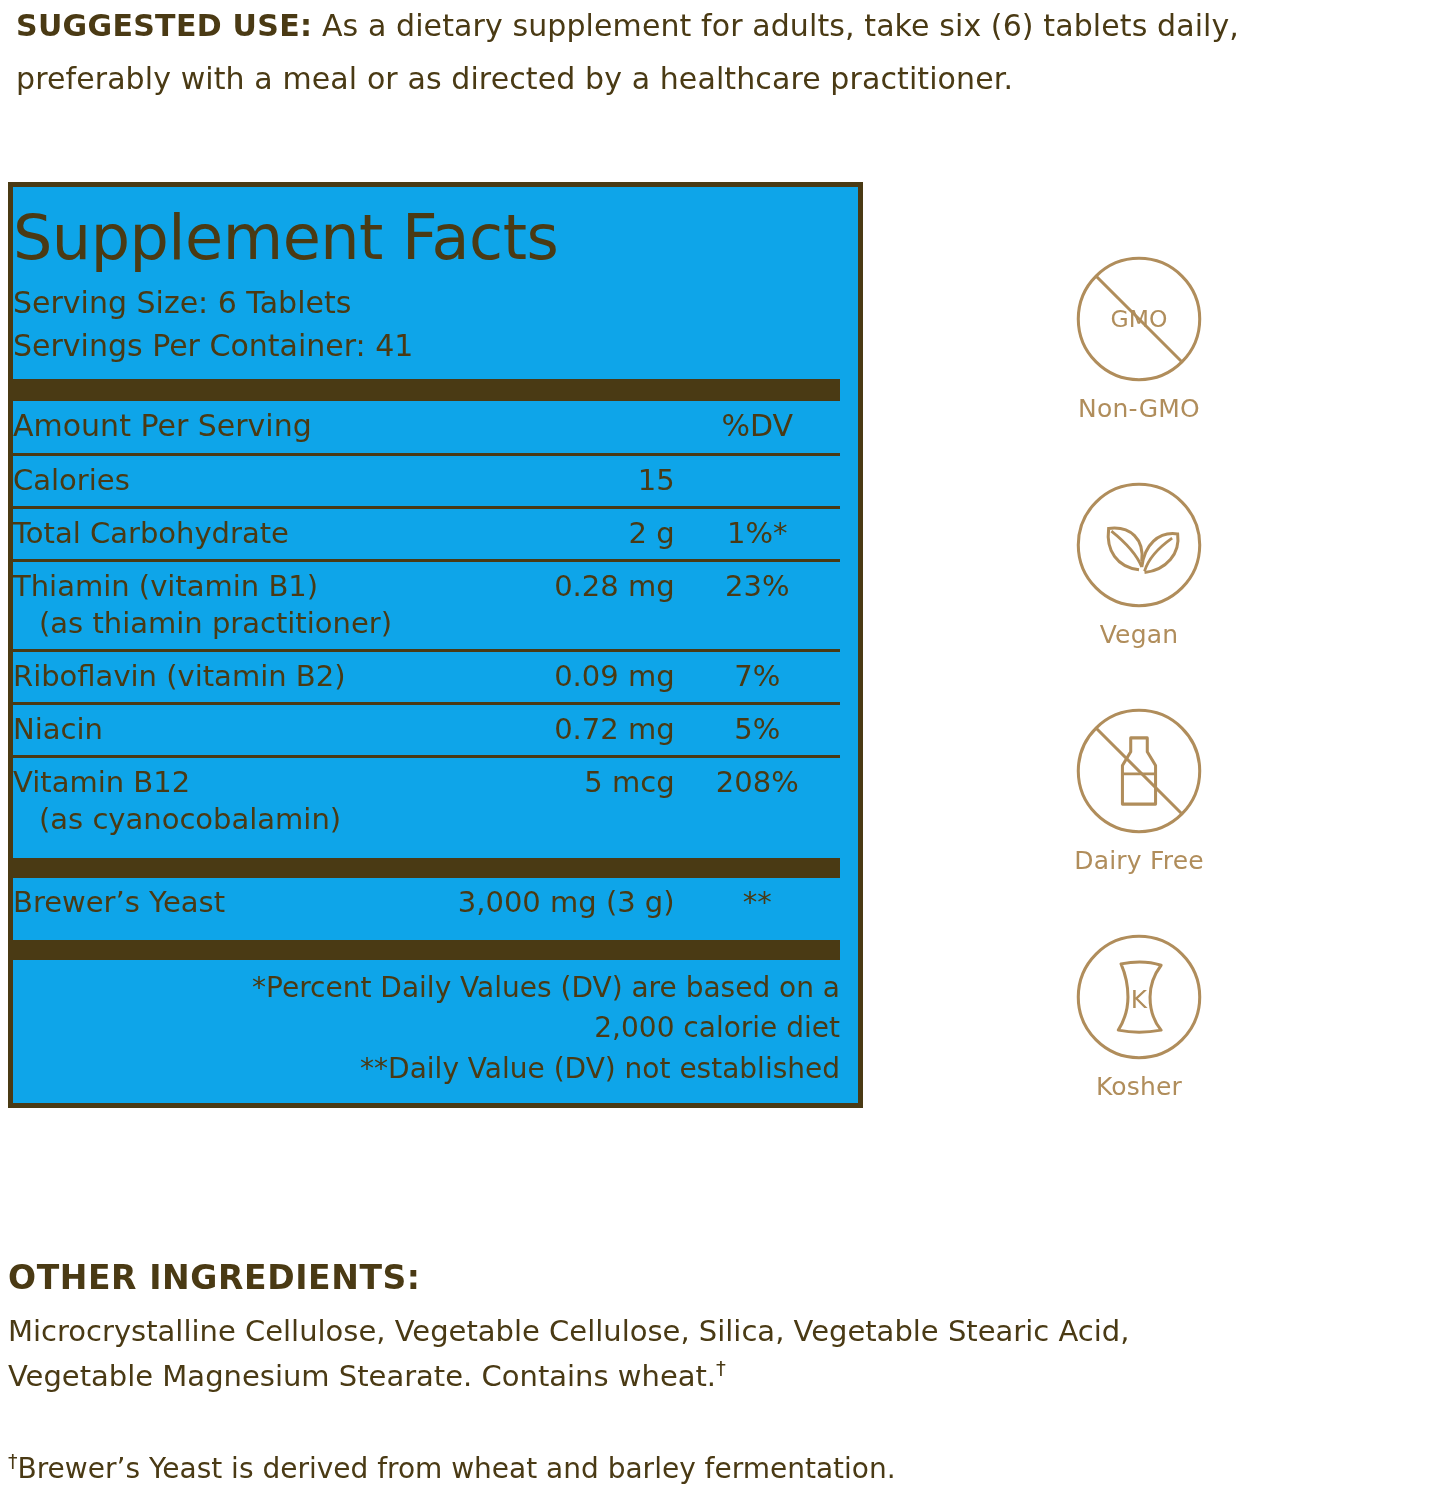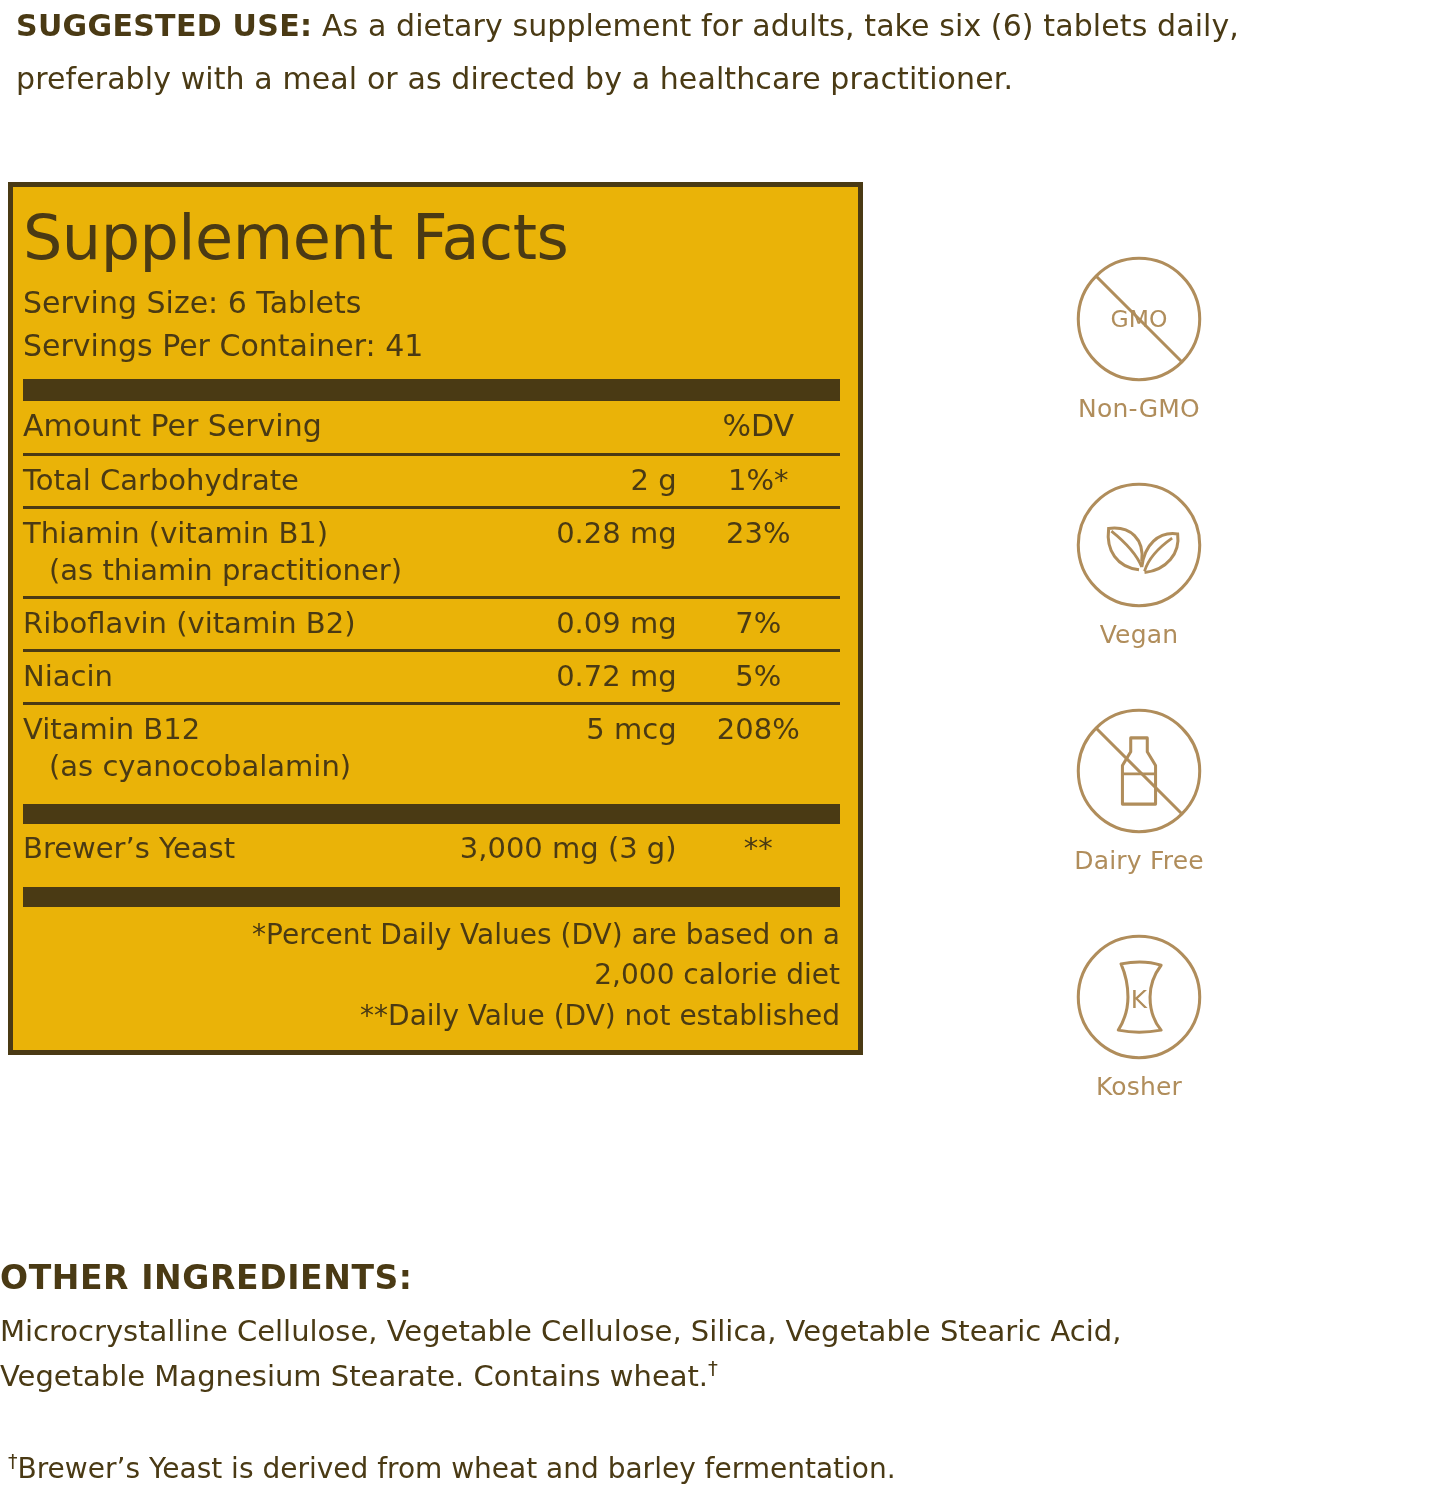--- a/index.html
+++ b/index.html
@@ -40,22 +40,22 @@
   
   .facts-wrap {
     position: absolute;
     left: 8px;
     top: 182px;
     width: 855px;
   }
   .facts-panel {
     border: 5px solid #4a3a14;
     box-sizing: border-box;
-    padding: 12px 18px 14px 10px;
-    background: #eab308;
+    padding: 12px 18px 14px 0;
+    background: #0ea5e9;
   }
   .facts-title {
     font-size: 62px;
     line-height: 1.05;
     font-weight: 400;
     letter-spacing: -0.5px;
     margin: 6px 0 12px 0;
     color: #4a3a14;
   }
   .serving-line {
@@ -131,21 +131,21 @@
   .badge-label {
     font-size: 25px;
     color: #b08d5b;
     margin-top: 6px;
     letter-spacing: 0.2px;
   }
 
   
   .other-wrap {
     position: absolute;
-    left: 0;
+    left: 8px;
     top: 1258px;
     width: 1180px;
   }
   .other-title {
     font-size: 33px;
     font-weight: bold;
     letter-spacing: 0.6px;
     color: #4a3a14;
     margin-bottom: 12px;
   }
@@ -184,20 +184,25 @@
       <div class="bar-thick"></div>
 
       <table class="facts">
         <tbody>
           <tr class="hdr">
             <td class="name">Amount Per Serving</td>
             <td class="amt"></td>
             <td class="dv">%DV</td>
           </tr>
 
+          <tr>
+            <td class="name">Calories</td>
+            <td class="amt">15</td>
+            <td class="dv"></td>
+          </tr>
 
           <tr>
             <td class="name">Total Carbohydrate</td>
             <td class="amt">2 g</td>
             <td class="dv">1%*</td>
           </tr>
 
           <tr>
             <td class="name">
               <span>Thiamin (vitamin B1)</span>

